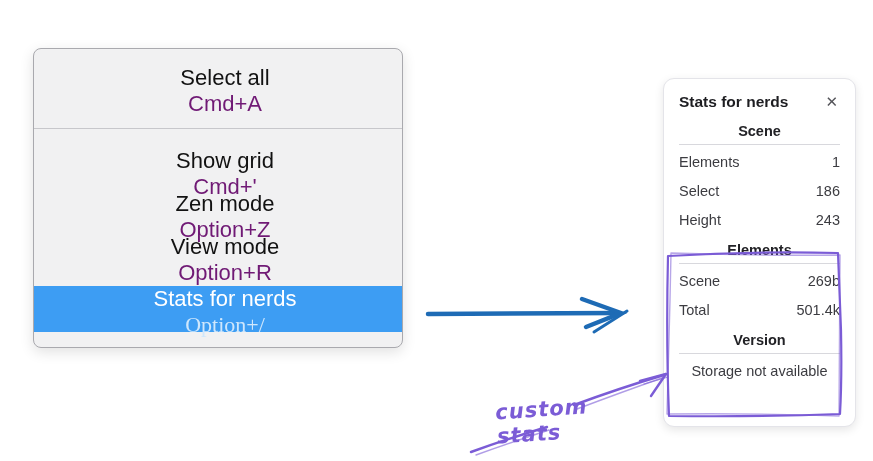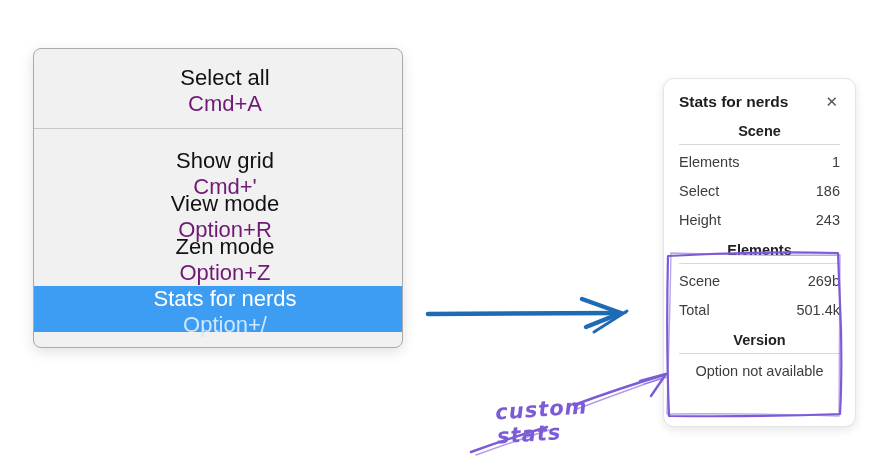--- a/index.html
+++ b/index.html
@@ -18,21 +18,21 @@
     padding:0 28px 0 42px; font-size:22px; color:#121212; height:43px;
     cursor:default;
     flex-direction:column;
   }
   .menu-item.first { height:49px; }
   .menu-item .shortcut { color:#701a75; }
   .menu-divider { border:none; border-top:1px solid #c7c7cb; margin:14px 0 19px 0; }
   .menu-item.selected {
     height:46px; margin-top:9px; background:#3d9df3; color:#ffffff;
   }
-  .menu-item.selected .shortcut { color:#cfe7fc; }
+  .menu-item.selected .shortcut { color:#cfe7fc;font-family:Liberation Serif, serif; }
 
   
   .stats-panel {
     position:absolute; left:663px; top:78px; width:193px; height:349px;
     background:#ffffff; border:1px solid #e4e4e9; border-radius:11px;
     box-shadow:0 3px 10px rgba(0,0,0,0.10);
     padding:13px 15px 10px 15px; color:#2f2f33;
   }
   .stats-title-row { display:flex; align-items:center; justify-content:space-between; margin-bottom:12px; }
   .stats-title { font-size:15.5px; font-weight:bold; color:#1d1d21; }
@@ -58,26 +58,26 @@
   <div class="menu-item first">
     <span>Select all</span>
     <span class="shortcut">Cmd+A</span>
   </div>
   <hr class="menu-divider">
   <div class="menu-item">
     <span>Show grid</span>
     <span class="shortcut">Cmd+'</span>
   </div>
   <div class="menu-item">
+    <span>Zen mode</span>
+    <span class="shortcut">Option+Z</span>
+  </div>
+  <div class="menu-item">
     <span>View mode</span>
     <span class="shortcut">Option+R</span>
-  </div>
-  <div class="menu-item">
-    <span>Zen mode</span>
-    <span class="shortcut">Option+Z</span>
   </div>
   <div class="menu-item selected" style="background: rgb(61, 157, 243);">
     <span>Stats for nerds</span>
     <span class="shortcut">Option+/</span>
   </div>
 </div>
 
 <div class="stats-panel">
   <div class="stats-title-row">
     <span class="stats-title">Stats for nerds</span>
@@ -105,21 +105,21 @@
     <span>Scene</span>
     <span>269b</span>
   </div>
   <div class="stat-row">
     <span>Total</span>
     <span>501.4k</span>
   </div>
 
   <div class="section-heading">Version</div>
   <hr class="section-rule">
-  <div class="stat-note">Option not available</div>
+  <div class="stat-note">Storage not available</div>
 </div>
 
 <svg class="overlay" viewBox="0 0 873 461" xmlns="http://www.w3.org/2000/svg">
 
   <g stroke="#1e6bb5" fill="none" stroke-linecap="round">
     <path d="M428 314 L618 313" stroke-width="4.5"></path>
     <path d="M582 299 L621 313 L586 327" stroke-width="4.5"></path>
     <path d="M594 332 L627 311" stroke-width="3"></path>
   </g>
 

